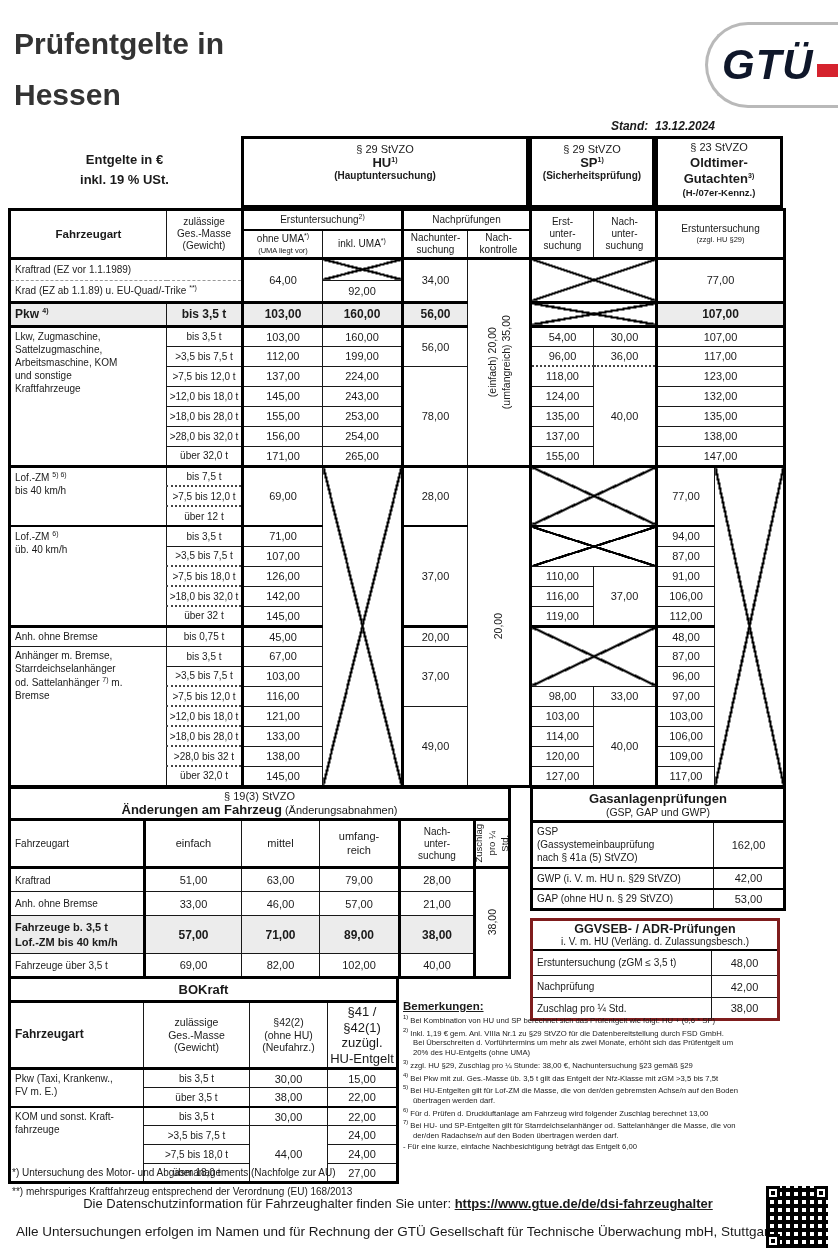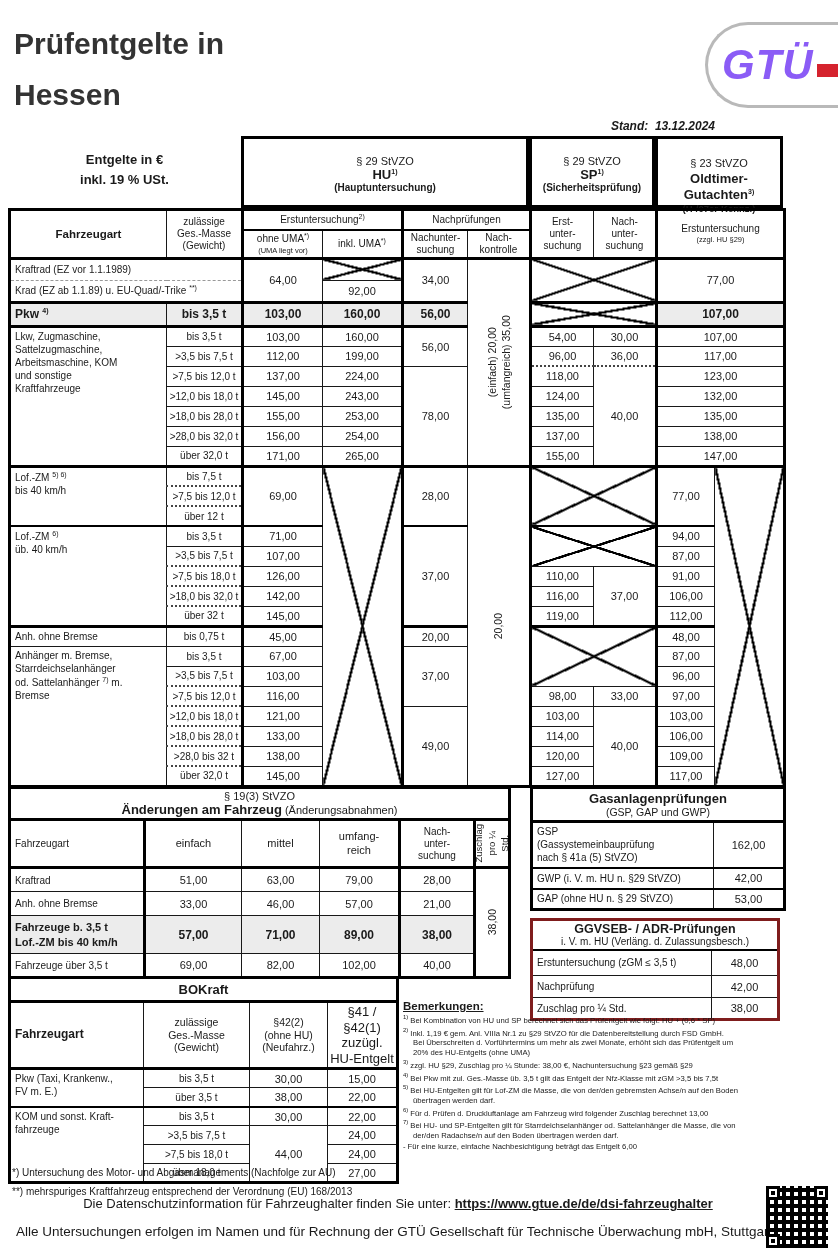--- a/index.html
+++ b/index.html
@@ -2,25 +2,25 @@
 <html><head>
 <meta charset="utf-8">
 <style>
   html,body{margin:0;padding:0;background:#fff;}
   .sheet{position:relative;width:838px;height:1251px;background:#fff;overflow:hidden;
          font-family:"Liberation Sans","DejaVu Sans",sans-serif;color:#1a1a1a;}
   
   .title{position:absolute;left:14px;top:18px;font-size:30px;font-weight:bold;color:#333;line-height:1.7;}
   .logo{position:absolute;left:705px;top:22px;width:160px;height:86px;border:3px solid #b9b9b9;border-right:none;
         border-radius:46px 0 0 46px;background:#fff;display:flex;align-items:center;padding-left:14px;box-sizing:border-box;}
-  .logo-text{font-size:42px;font-weight:900;font-style:italic;color:#8b5cf6;letter-spacing:1px;line-height:1;}
+  .logo-text{font-size:42px;font-weight:900;font-style:italic;color:#0f172a;letter-spacing:1px;line-height:1;}
   .logo-bar{flex:1;height:13px;background:#d5232e;margin-left:3px;margin-top:10px;}
   .stand{position:absolute;left:430px;top:119px;width:285px;text-align:right;font-style:italic;font-size:12px;font-weight:bold;}
   .topbox{position:absolute;top:136px;height:72px;box-sizing:border-box;text-align:center;}
-  .tb-border{border:3px solid #000;padding-top:16px;}
+  .tb-border{border:3px solid #000;padding-top:4px;}
   .tb-law{font-size:11px;}
   .tb-abbr{font-size:13px;font-weight:bold;}
   .tb-sub{font-size:10px;font-weight:bold;}
   .entgelte{left:8px;width:233px;font-weight:bold;font-size:13px;line-height:1.55;padding-top:14px;}
   sup{font-size:7px;}
   
   table{border-collapse:collapse;table-layout:fixed;}
   td{border:1px solid #181818;text-align:center;vertical-align:middle;font-size:11px;padding:1px 2px;overflow:hidden;}
   .lbl{text-align:left;padding:2px 4px;font-size:10px;line-height:1.3;}
   .top{vertical-align:top;}
@@ -93,21 +93,21 @@
   <div class="topbox tb-border" style="left:241px;width:288px;">
     <div class="tb-law">§ 29 StVZO</div>
     <div class="tb-abbr"><span>HU</span><sup>1)</sup></div>
     <div class="tb-sub">(Hauptuntersuchung)</div>
   </div>
   <div class="topbox tb-border" style="left:529px;width:126px;">
     <div class="tb-law">§ 29 StVZO</div>
     <div class="tb-abbr"><span>SP</span><sup>1)</sup></div>
     <div class="tb-sub">(Sicherheitsprüfung)</div>
   </div>
-  <div class="topbox tb-border" style="left:655px;width:128px;padding-top:18px;line-height:1.25;text-align:center;">
+  <div class="topbox tb-border" style="left:655px;width:128px;padding-top:2px;line-height:1.25;text-align:center;">
     <div class="tb-law">§ 23 StVZO</div>
     <div class="tb-abbr">Oldtimer-</div>
     <div class="tb-abbr"><span>Gutachten</span><sup>3)</sup></div>
     <div class="tb-sub" style="font-size:9.5px;">(H-/07er-Kennz.)</div>
   </div>
 
   <table class="main-table">
     <colgroup>
       <col style="width:157px">
         <col style="width:76px">

